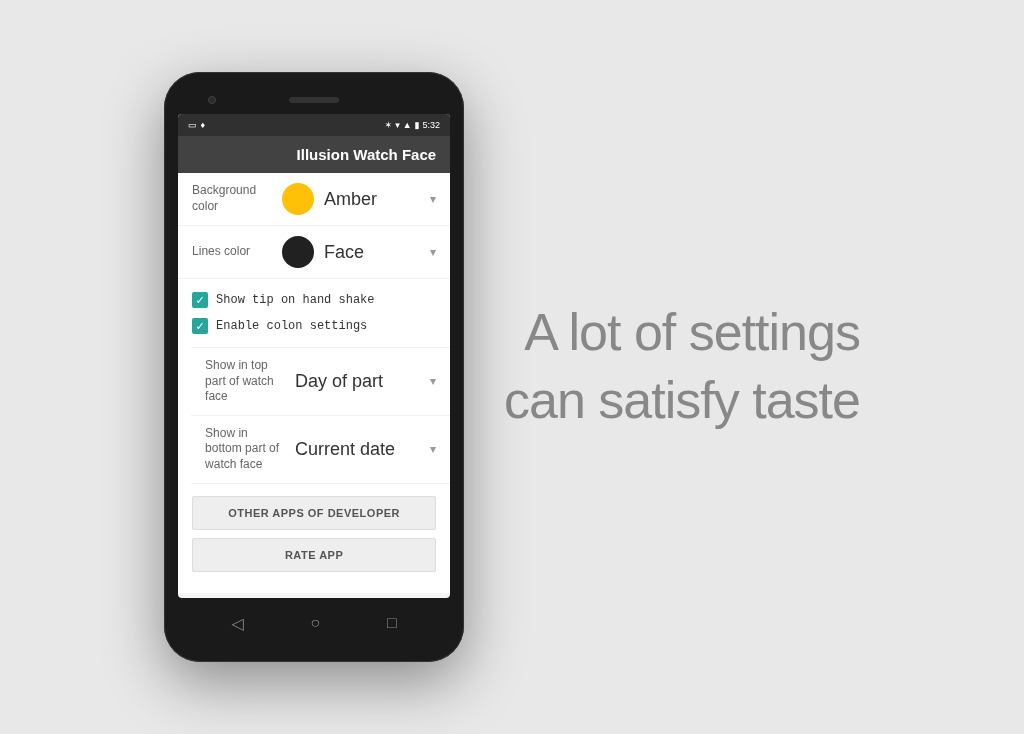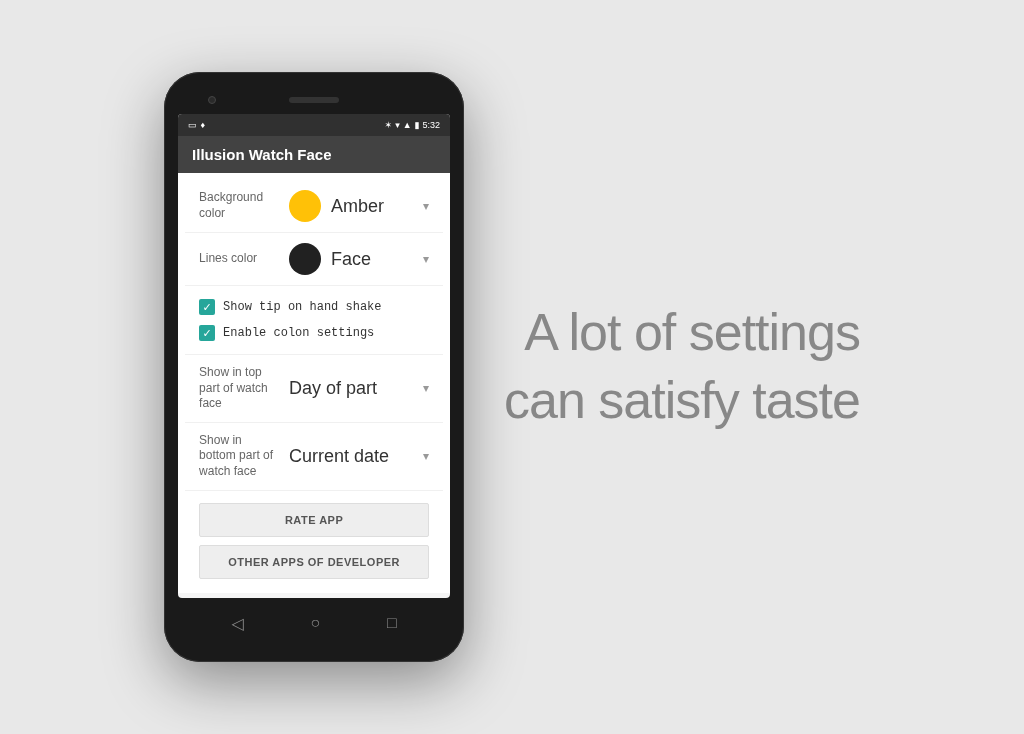--- a/index.html
+++ b/index.html
@@ -99,26 +99,27 @@
       font-size: 9px;
     }
 
     
     .app-bar {
       background: #424242;
       padding: 10px 14px;
       color: white;
       font-size: 15px;
       font-weight: bold;
+      text-align: right;
     }
 
     
     .content {
       background: white;
-      padding: 7px;
+      padding: 0;
       overflow-y: auto;
       height: calc(100% - 22px - 42px);
     }
 
     .setting-row {
       display: flex;
       align-items: center;
       padding: 10px 14px;
       border-bottom: 1px solid #f0f0f0;
       gap: 10px;
@@ -186,20 +187,21 @@
     .checkbox-label {
       color: #333;
       font-size: 12px;
       font-family: Liberation Mono, monospace;
     }
 
     
     .dropdown-area {
       background: white;
       border-top: 1px solid #f0f0f0;
+      margin-left: 13px;
     }
 
     
     .button-area {
       padding: 8px 14px;
       display: flex;
       flex-direction: column;
       gap: 8px;
       background: white;
       margin-top: 4px;
@@ -316,22 +318,22 @@
             <span class="dropdown-arrow">▾</span>
           </div>
           <div class="setting-row">
             <span class="setting-label">Show in bottom part of watch face</span>
             <span class="dropdown-value">Current date</span>
             <span class="dropdown-arrow">▾</span>
           </div>
         </div>
 
         <div class="button-area">
+          <button class="app-button">OTHER APPS OF DEVELOPER</button>
           <button class="app-button">RATE APP</button>
-          <button class="app-button">OTHER APPS OF DEVELOPER</button>
         </div>
 
       </div>
     </div>
 
     <div class="phone-bottom">
       <span class="nav-icon">◁</span>
       <span class="nav-icon">○</span>
       <span class="nav-icon">□</span>
     </div>

